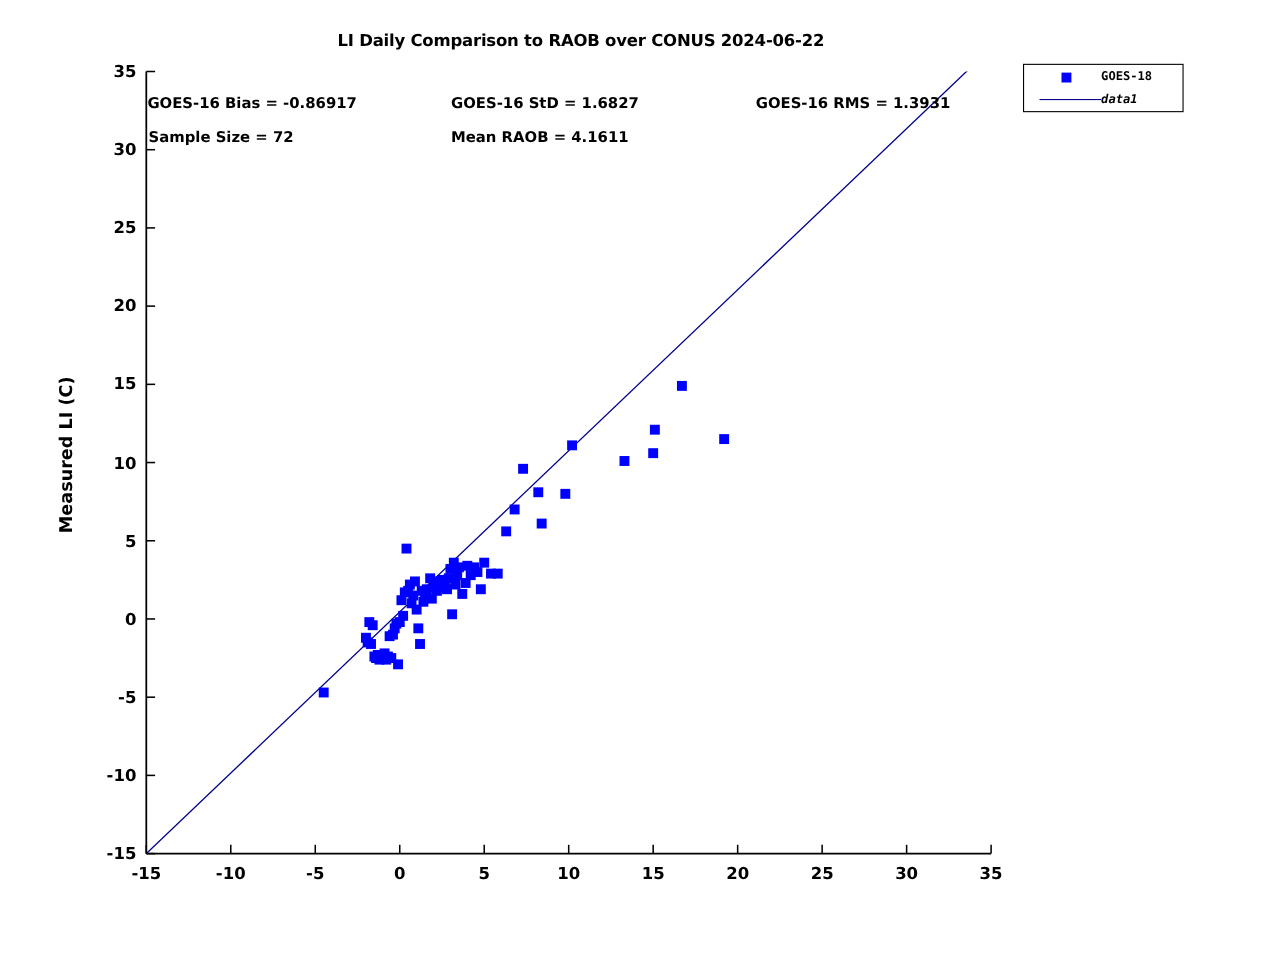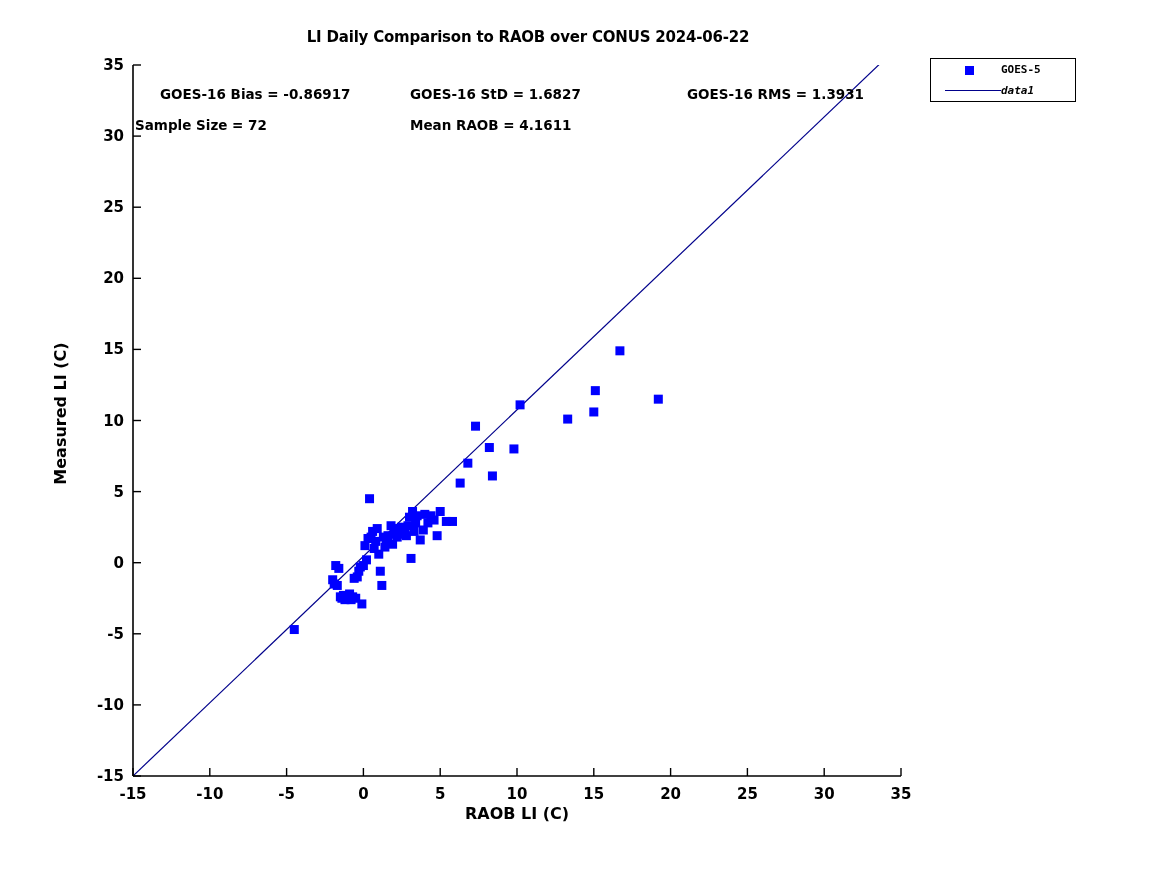--- a/index.html
+++ b/index.html
@@ -269,21 +269,20 @@
           <line x1="0" y1="355.5" x2="8" y2="355.5" stroke="#000000" stroke-width="1.4"></line>
           <line x1="0" y1="284.40000000000003" x2="8" y2="284.40000000000003" stroke="#000000" stroke-width="1.4"></line>
           <line x1="0" y1="213.3" x2="8" y2="213.3" stroke="#000000" stroke-width="1.4"></line>
           <line x1="0" y1="142.19999999999993" x2="8" y2="142.19999999999993" stroke="#000000" stroke-width="1.4"></line>
           <line x1="0" y1="71.10000000000002" x2="8" y2="71.10000000000002" stroke="#000000" stroke-width="1.4"></line>
           <line x1="0" y1="0" x2="8" y2="0" stroke="#000000" stroke-width="1.4"></line>
         </g>
       </svg>
   </div>
 
-  <div id="x-axis-label">RAOB LI (C)</div>
   <div id="y-axis-label">Measured LI (C)</div>
 
   <div id="tick-labels-x">
       <div class="tick-label-x" style="left: 133px; top: 785px;">-15</div>
       <div class="tick-label-x" style="left: 209.8px; top: 785px;">-10</div>
       <div class="tick-label-x" style="left: 286.6px; top: 785px;">-5</div>
       <div class="tick-label-x" style="left: 363.4px; top: 785px;">0</div>
       <div class="tick-label-x" style="left: 440.2px; top: 785px;">5</div>
       <div class="tick-label-x" style="left: 517px; top: 785px;">10</div>
       <div class="tick-label-x" style="left: 593.8px; top: 785px;">15</div>
@@ -300,33 +299,33 @@
       <div class="tick-label-y" style="left: 64px; top: 491.6px;">5</div>
       <div class="tick-label-y" style="left: 64px; top: 420.5px;">10</div>
       <div class="tick-label-y" style="left: 64px; top: 349.4px;">15</div>
       <div class="tick-label-y" style="left: 64px; top: 278.3px;">20</div>
       <div class="tick-label-y" style="left: 64px; top: 207.2px;">25</div>
       <div class="tick-label-y" style="left: 64px; top: 136.1px;">30</div>
       <div class="tick-label-y" style="left: 64px; top: 65px;">35</div>
     </div>
 
   <div id="annotations">
-      <div class="stat-text" style="left: 160px; top: 86px; text-align: right;">GOES-16 Bias = -0.86917</div>
+      <div class="stat-text" style="left: 134px; top: 86px; text-align: right;">GOES-16 Bias = -0.86917</div>
       <div class="stat-text" style="left: 410px; top: 86px; text-align: right;">GOES-16 StD = 1.6827</div>
       <div class="stat-text" style="left: 687px; top: 86px;">GOES-16 RMS = 1.3931</div>
       <div class="stat-text" style="left: 135px; top: 117px;">Sample Size = 72</div>
       <div class="stat-text" style="left: 410px; top: 117px;">Mean RAOB = 4.1611</div>
     </div>
 
   <div id="legend">
       <div class="legend-row r0">
         <div class="legend-sample">
           <div class="legend-marker-sq" style="background: rgb(0, 0, 255);"></div>
         </div>
-        <div class="legend-label">GOES-5</div>
+        <div class="legend-label">GOES-18</div>
       </div>
       <div class="legend-row r1">
         <div class="legend-sample">
           <div class="legend-line" style="background: rgb(0, 0, 139);"></div>
         </div>
         <div class="legend-label">data1</div>
       </div>
     </div>
 
 </div>

